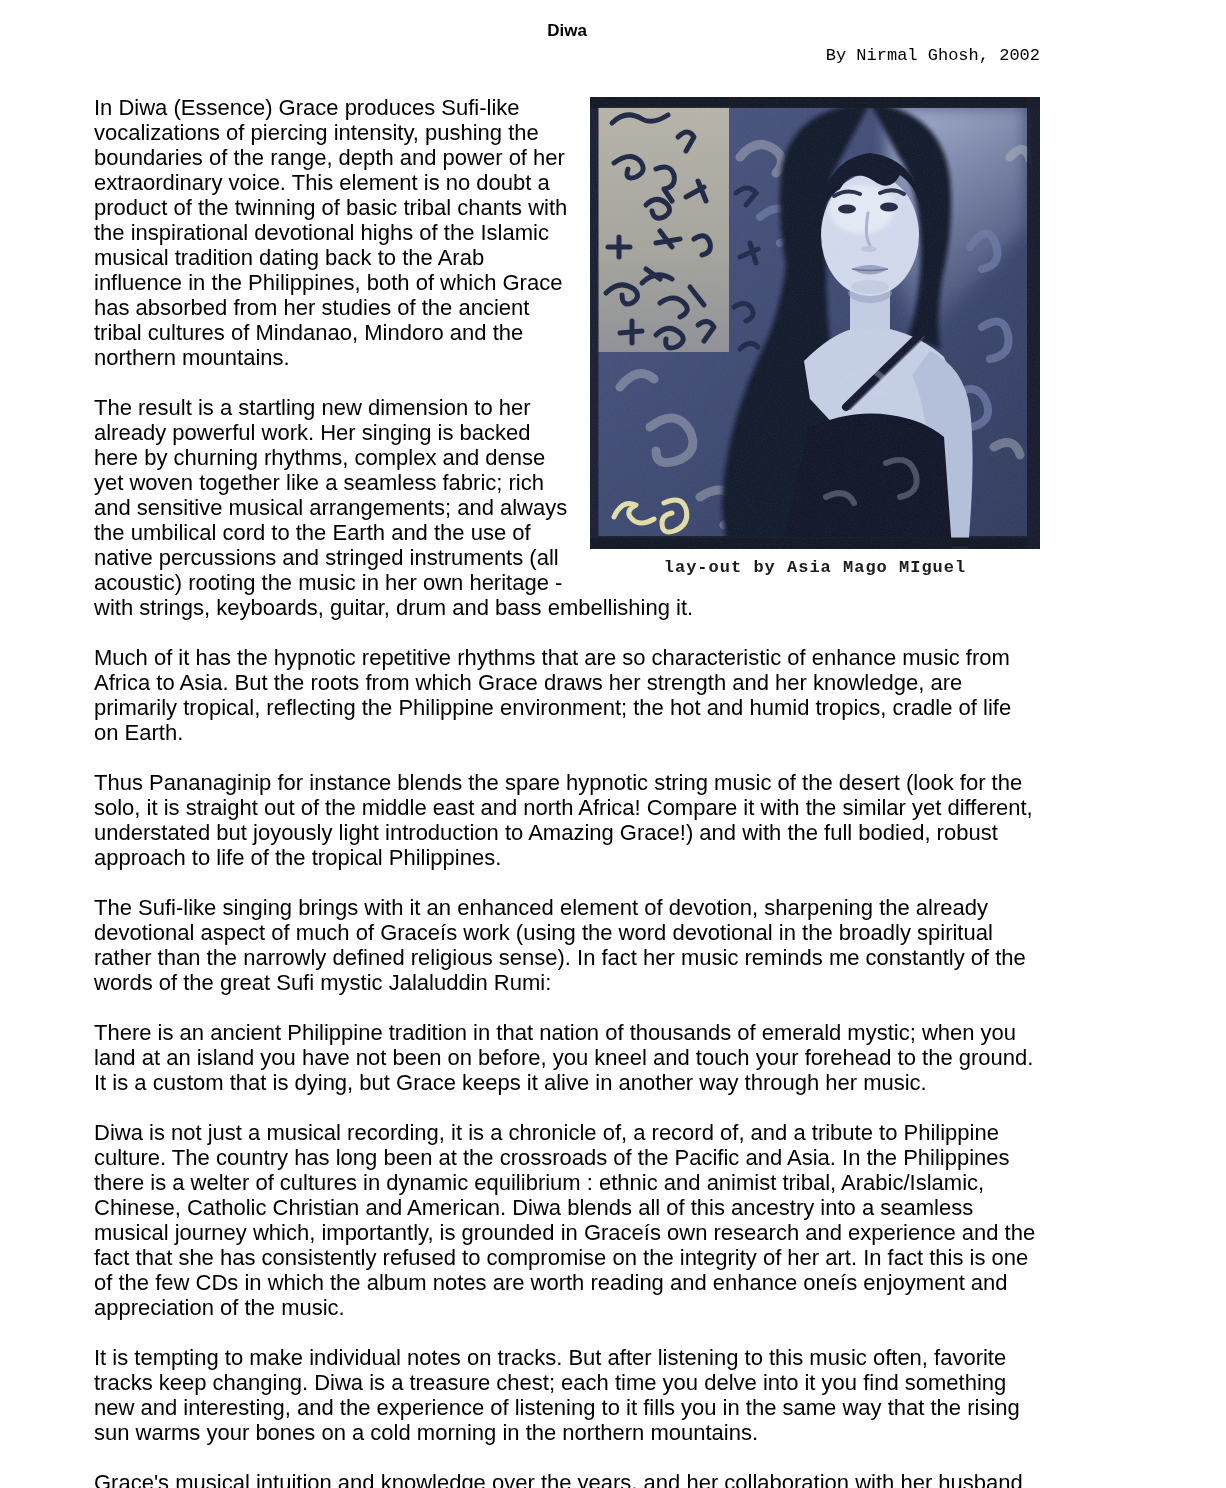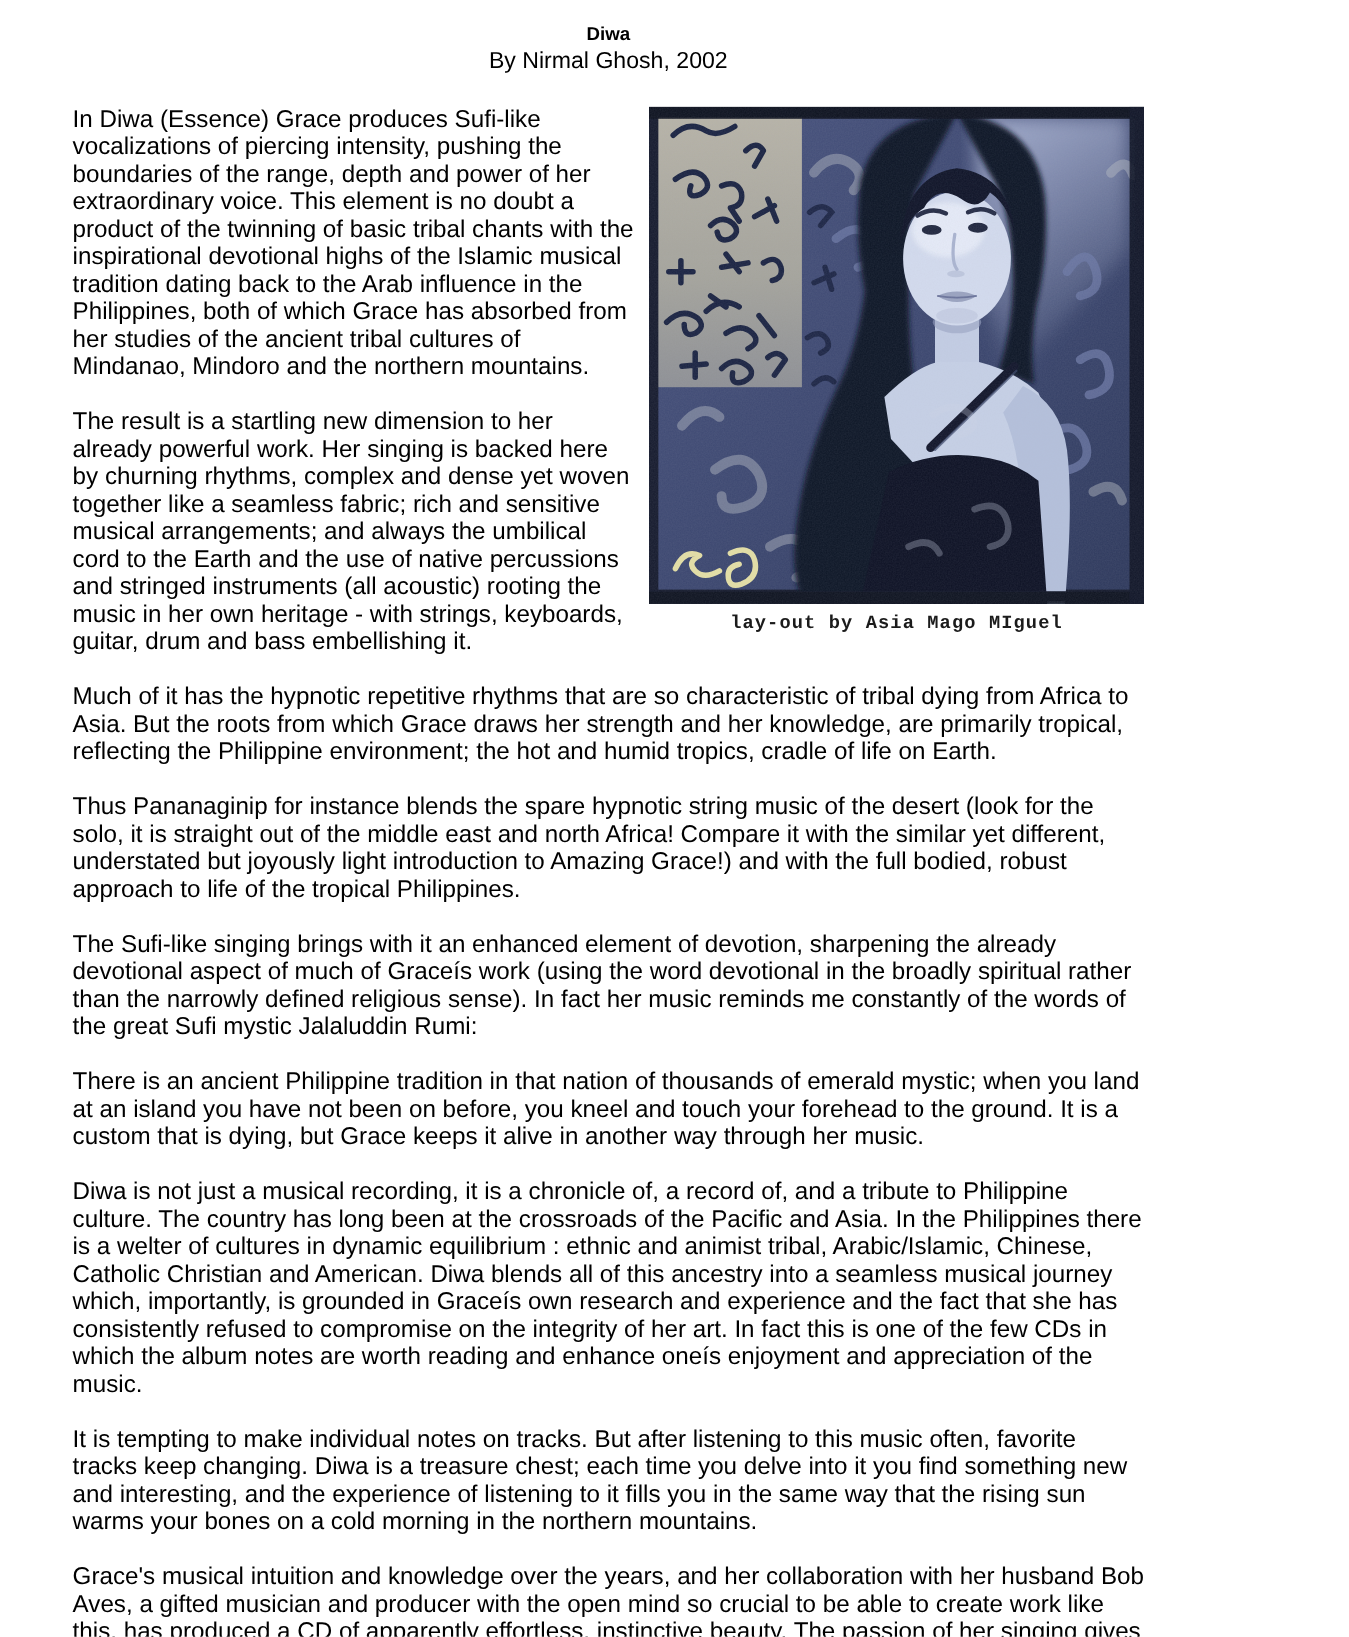--- a/index.html
+++ b/index.html
@@ -9,34 +9,35 @@
     height: 1488px;
     background: #ffffff;
     overflow: hidden;
     font-family: "Liberation Sans", "DejaVu Sans", sans-serif;
     color: #000;
   }
   .page {
     box-sizing: border-box;
     width: 1104px;
     height: 1488px;
-    padding: 18px 64px 0 66px;
+    padding: 18px 64px 0 94px;
   }
   .doc-title {
     margin: 0;
     font-size: 17px;
     font-weight: bold;
     text-align: center;
     line-height: 25px;
   }
   .byline {
     margin: 0;
-    font-size: 21px;
-    text-align: center;
+    font-size: 17px;
+    text-align: right;
     line-height: 25px;
+    font-family: Liberation Mono, monospace;
   }
   .article {
     margin-top: 0;
   }
   .photo-figure {
     float: right;
     width: 450px;
     margin: 2px 0 8px 12px;
   }
   .photo-frame {
@@ -216,21 +217,21 @@
         <rect x="0" y="0" width="450" height="452" filter="url(#grain)" opacity="0.4"></rect>
       </svg>
 
       <figcaption class="photo-caption">
         <div>lay-out by Asia Mago MIguel</div>
       </figcaption>
     </figure>
 
     <p>In Diwa (Essence) Grace produces Sufi-like vocalizations of piercing intensity, pushing the boundaries of the range, depth and power of her extraordinary voice. This element is no doubt a product of the twinning of basic tribal chants with the inspirational devotional highs of the Islamic musical tradition dating back to the Arab influence in the Philippines, both of which Grace has absorbed from her studies of the ancient tribal cultures of Mindanao, Mindoro and the northern mountains.</p>
       <p>The result is a startling new dimension to her already powerful work. Her singing is backed here by churning rhythms, complex and dense yet woven together like a seamless fabric; rich and sensitive musical arrangements; and always the umbilical cord to the Earth and the use of native percussions and stringed instruments (all acoustic) rooting the music in her own heritage - with strings, keyboards, guitar, drum and bass embellishing it.</p>
-      <p>Much of it has the hypnotic repetitive rhythms that are so characteristic of tribal dying from Africa to Asia. But the roots from which Grace draws her strength and her knowledge, are primarily tropical, reflecting the Philippine environment; the hot and humid tropics, cradle of life on Earth.</p>
+      <p>Much of it has the hypnotic repetitive rhythms that are so characteristic of enhance music from Africa to Asia. But the roots from which Grace draws her strength and her knowledge, are primarily tropical, reflecting the Philippine environment; the hot and humid tropics, cradle of life on Earth.</p>
       <p>Thus Pananaginip for instance blends the spare hypnotic string music of the desert (look for the solo, it is straight out of the middle east and north Africa! Compare it with the similar yet different, understated but joyously light introduction to Amazing Grace!) and with the full bodied, robust approach to life of the tropical Philippines.</p>
       <p>The Sufi-like singing brings with it an enhanced element of devotion, sharpening the already devotional aspect of much of Graceís work (using the word devotional in the broadly spiritual rather than the narrowly defined religious sense). In fact her music reminds me constantly of the words of the great Sufi mystic Jalaluddin Rumi:</p>
       <p>There is an ancient Philippine tradition in that nation of thousands of emerald mystic; when you land at an island you have not been on before, you kneel and touch your forehead to the ground. It is a custom that is dying, but Grace keeps it alive in another way through her music.</p>
       <p>Diwa is not just a musical recording, it is a chronicle of, a record of, and a tribute to Philippine culture. The country has long been at the crossroads of the Pacific and Asia. In the Philippines there is a welter of cultures in dynamic equilibrium : ethnic and animist tribal, Arabic/Islamic, Chinese, Catholic Christian and American. Diwa blends all of this ancestry into a seamless musical journey which, importantly, is grounded in Graceís own research and experience and the fact that she has consistently refused to compromise on the integrity of her art. In fact this is one of the few CDs in which the album notes are worth reading and enhance oneís enjoyment and appreciation of the music.</p>
       <p>It is tempting to make individual notes on tracks. But after listening to this music often, favorite tracks keep changing. Diwa is a treasure chest; each time you delve into it you find something new and interesting, and the experience of listening to it fills you in the same way that the rising sun warms your bones on a cold morning in the northern mountains.</p>
       <p>Grace's musical intuition and knowledge over the years, and her collaboration with her husband Bob Aves, a gifted musician and producer with the open mind so crucial to be able to create work like this, has produced a CD of apparently effortless, instinctive beauty. The passion of her singing gives Grace the ability to rock audiences off their feet one moment, and make them weep the next. This CD perfectly reflects that elemental quality that has always been a feature of her music, and takes it a lot further down the road.</p>
 
   </section>
 </div>
 

